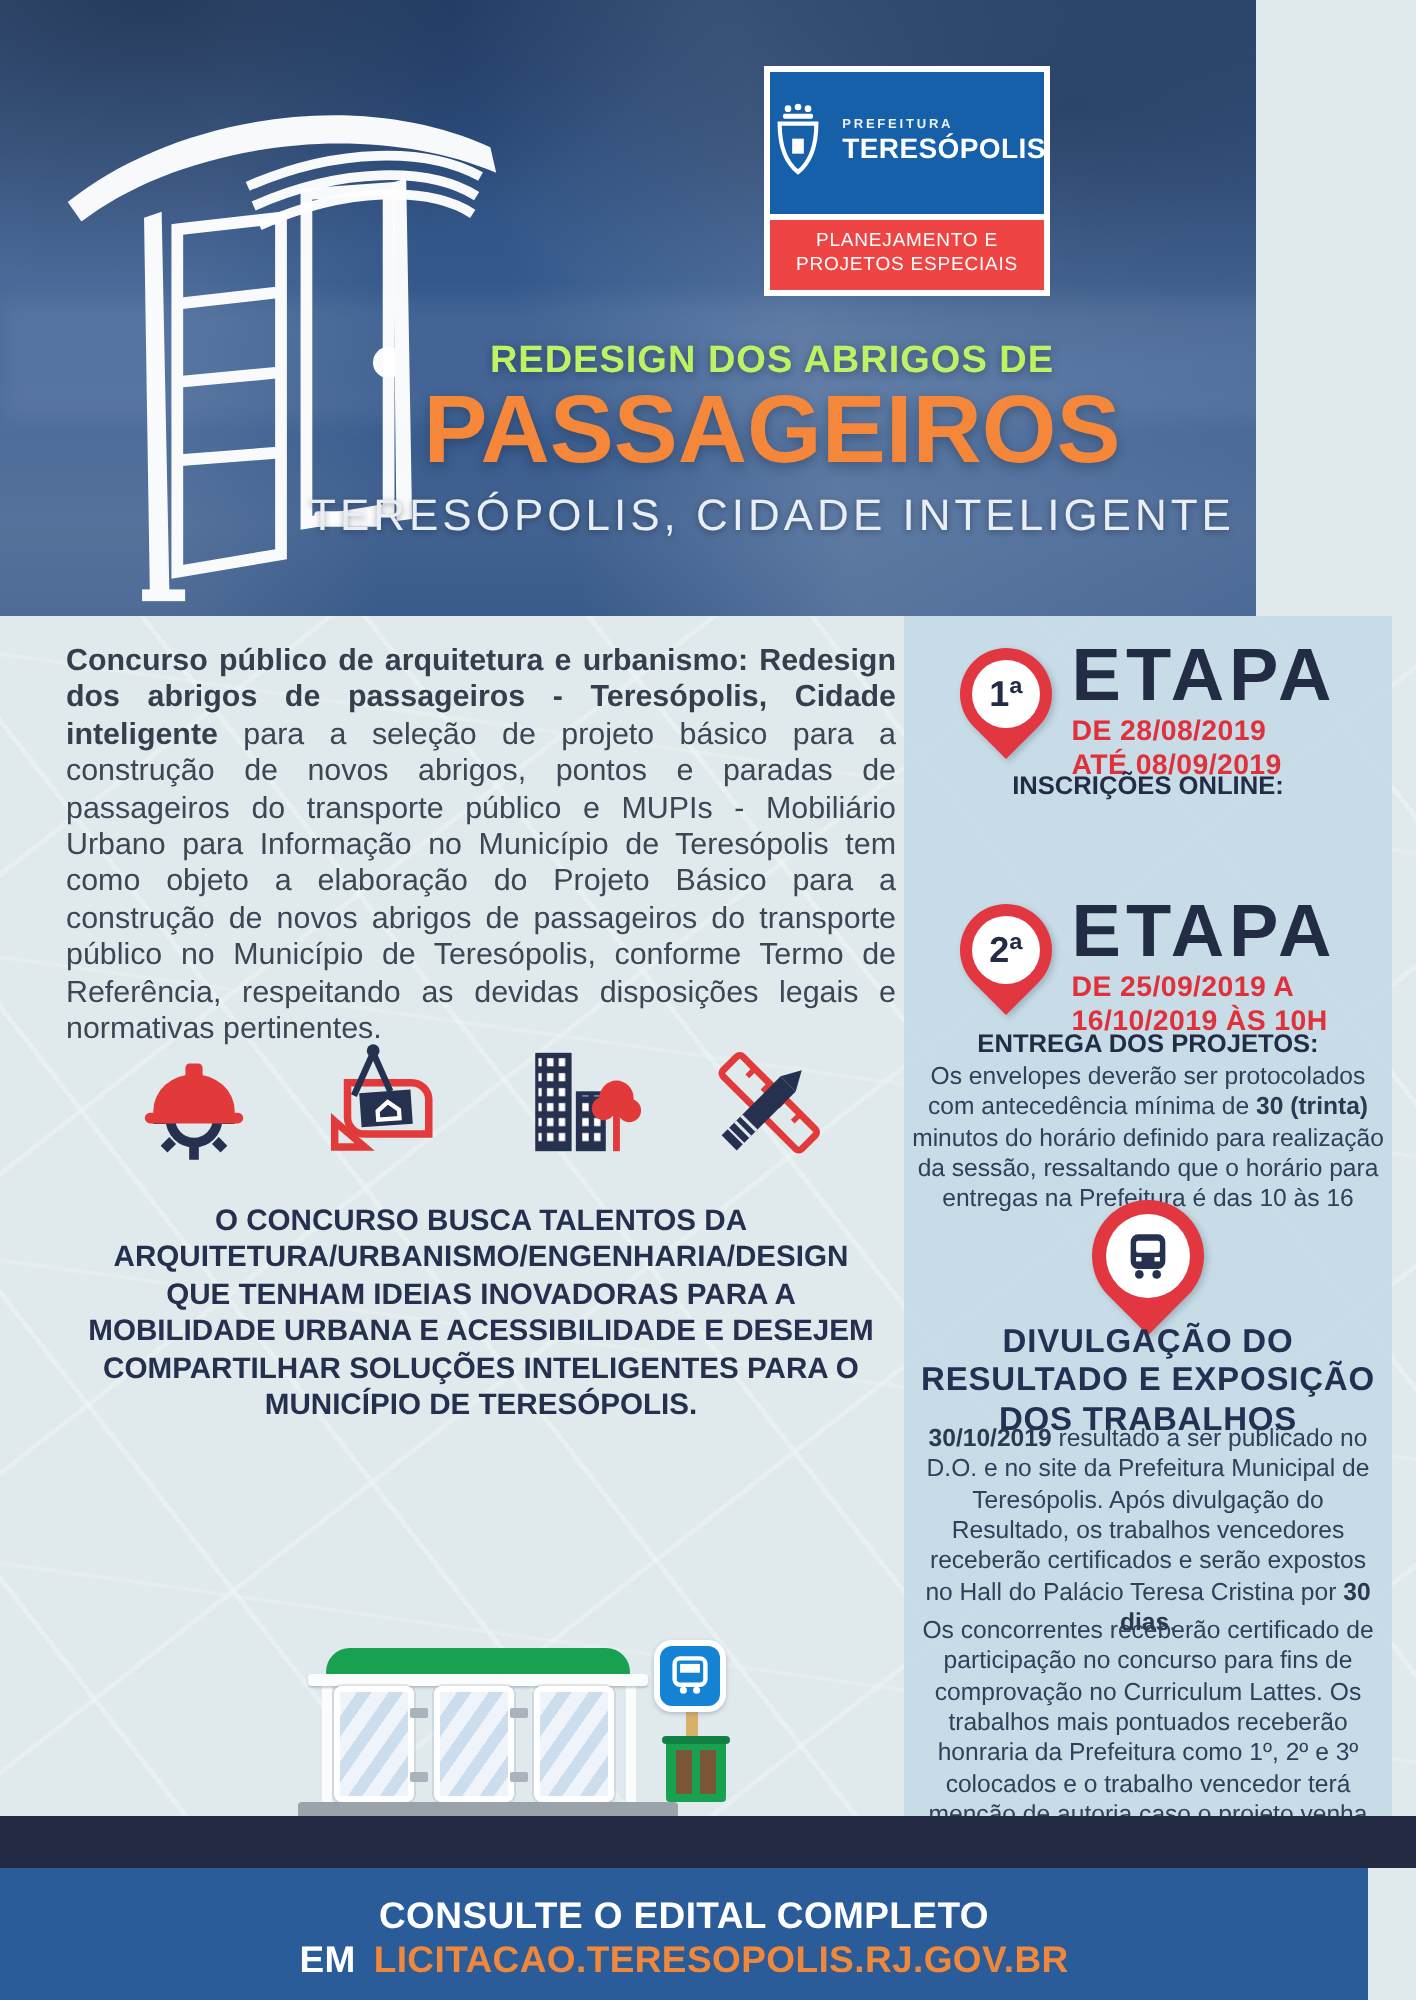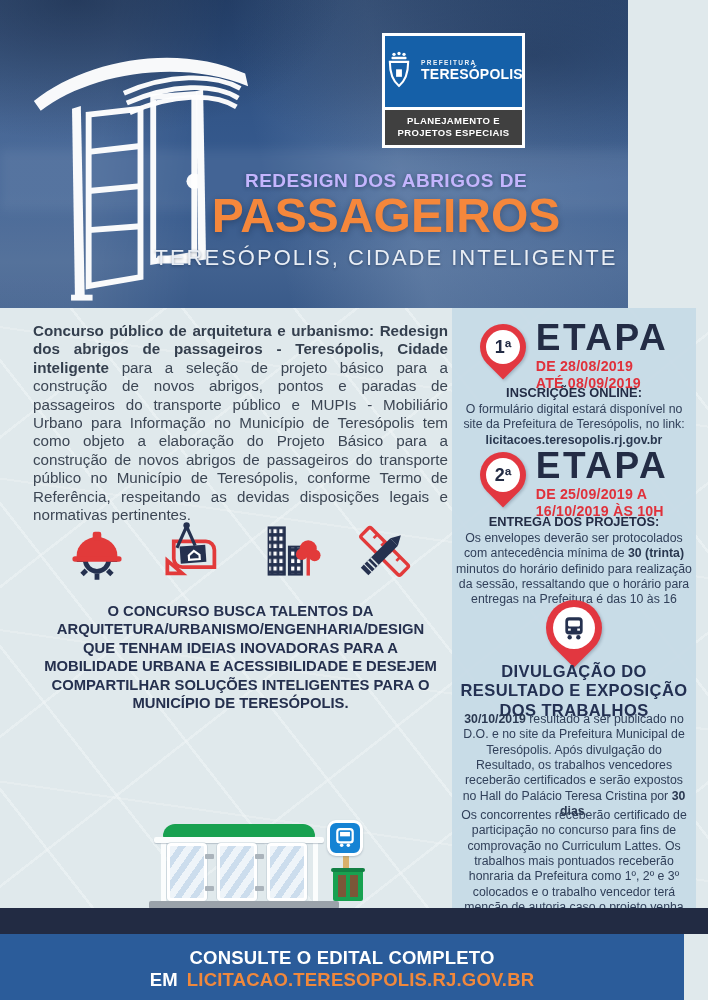--- a/index.html
+++ b/index.html
@@ -20,26 +20,26 @@
 
   .shelter-art{position:absolute;left:28px;top:33px;width:225px;height:272px;}
 
   
   .logo-box{position:absolute;left:382px;top:33px;width:143px;border:3px solid #fff;box-sizing:border-box;}
   .logo-blue{background:#1560a8;display:flex;align-items:center;justify-content:center;gap:7px;padding:14px 6px 15px 6px;}
   .crest{width:30px;height:42px;flex:0 0 auto;}
   .logo-words{color:#fff;line-height:1.05;}
   .logo-pre{font-size:6.5px;letter-spacing:1.4px;font-weight:bold;opacity:.92;}
   .logo-name{font-size:14px;font-weight:bold;letter-spacing:.2px;}
-  .logo-red{background:#404040;border-top:3px solid #fff;color:#fff;text-align:center;
-    font-size:9.5px;font-weight:bold;letter-spacing:.4px;line-height:1.3;padding:5px 2px;white-space:pre-line;}
+  .logo-red{background:#ef4444;border-top:3px solid #fff;color:#fff;text-align:center;
+    font-size:9.5px;font-weight:normal;letter-spacing:.4px;line-height:1.3;padding:5px 2px;white-space:pre-line;}
 
   
   .title-block{position:absolute;right:6px;top:170px;width:472px;text-align:center;}
-  .title-1{color:#c4b5fd;font-weight:bold;font-size:19px;letter-spacing:.5px;text-shadow:0 1px 4px rgba(10,22,44,.4);}
+  .title-1{color:#bef264;font-weight:bold;font-size:19px;letter-spacing:.5px;text-shadow:0 1px 4px rgba(10,22,44,.4);}
   .title-2{color:#f5873b;font-weight:bold;font-size:48px;line-height:.92;letter-spacing:0px;margin-top:2px;
     text-shadow:0 2px 6px rgba(10,22,44,.30);}
   .title-3{color:#e9eef5;font-size:22px;letter-spacing:2px;margin-top:7px;text-shadow:0 1px 3px rgba(10,22,44,.4);}
 
   
   .main{position:absolute;left:0;top:308px;width:708px;height:626px;background:#e0e9ec;}
   .map-pattern{position:absolute;inset:0;opacity:.55;pointer-events:none;
     background-image:
       repeating-linear-gradient(52deg, rgba(255,255,255,.55) 0 2.5px, rgba(0,0,0,0) 2.5px 88px),
       repeating-linear-gradient(-38deg, rgba(255,255,255,.45) 0 2.5px, rgba(0,0,0,0) 2.5px 118px),
@@ -181,24 +181,20 @@
           <div class="etapa-title">ETAPA</div>
           <div class="etapa-dates">
             <div>DE 28/08/2019</div>
             <div>ATÉ 08/09/2019</div>
           </div>
         </div>
       </div>
 
       <div class="inscricoes">
         <div class="side-sub">INSCRIÇÕES ONLINE:</div>
-        <div class="side-body">
-          <span>O formulário digital estará disponível no site da Prefeitura de Teresópolis, no link:</span><br>
-          <span class="side-link">licitacoes.teresopolis.rj.gov.br</span>
-        </div>
       </div>
 
       <div class="etapa-row etapa2-row">
         <div class="pin">
           <div class="pin-inner">
             <span class="pin-label">2ª</span>
           </div>
         </div>
         <div>
           <div class="etapa-title">ETAPA</div>

